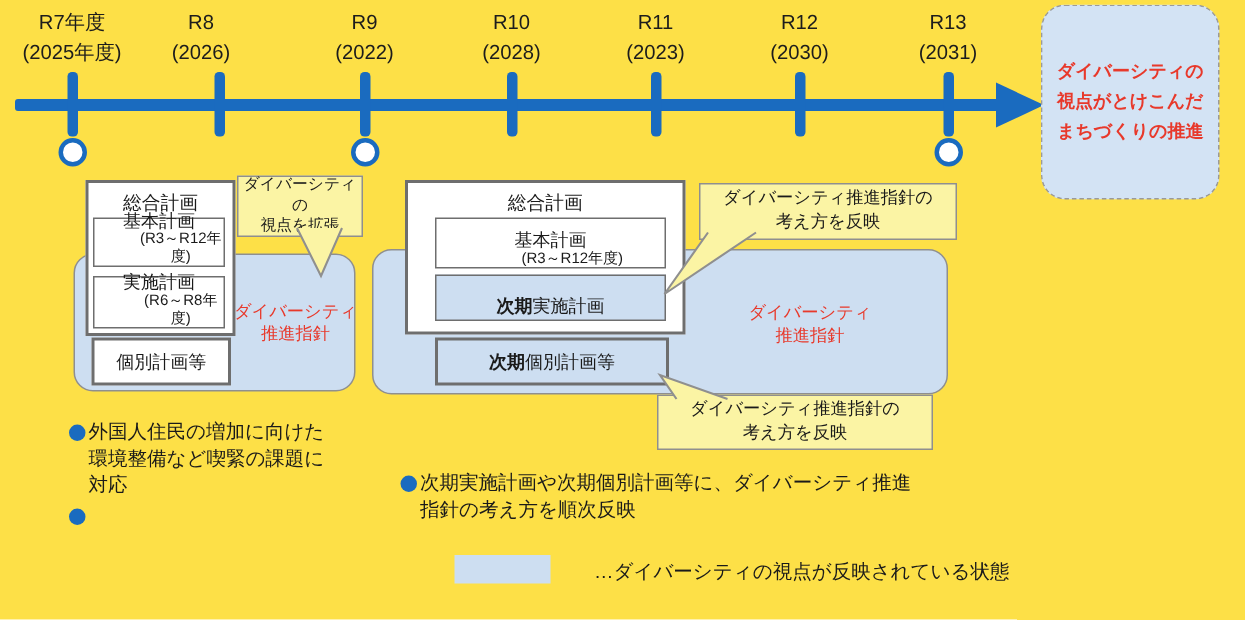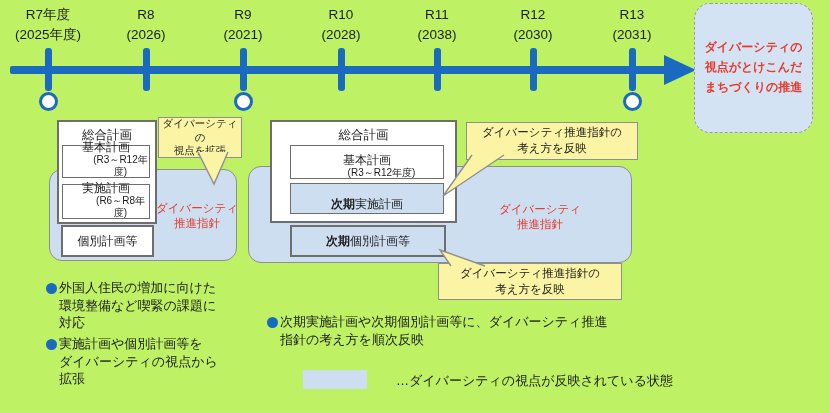--- a/index.html
+++ b/index.html
@@ -1,17 +1,17 @@
 <!DOCTYPE html>
 <html><head>
 <meta charset="utf-8">
 <style>
   html,body{margin:0;padding:0;background:#fff;}
   .canvas{
-    position:relative;width:830px;height:413px;background:#bef264;overflow:hidden;
+    position:relative;width:830px;height:413px;background:#fde047;overflow:hidden;
     font-family:"Liberation Sans","DejaVu Sans",sans-serif;color:#1a1a1a;
   }
   .abs{position:absolute;}
   .pre{white-space:pre-line;}
 
   
   .tl-line{left:10px;top:66px;width:656px;height:8px;background:#1a6bbf;border-radius:2px;}
   .tl-head{left:664px;top:55px;width:0;height:0;
     border-left:32px solid #1a6bbf;border-top:15px solid transparent;border-bottom:15px solid transparent;}
   .tick{width:7px;height:43px;top:48px;background:#1a6bbf;border-radius:3px;}
@@ -77,28 +77,28 @@
   <div class="abs tick" style="left:45px"></div>
   <div class="abs tick" style="left:143px"></div>
   <div class="abs tick" style="left:240px"></div>
   <div class="abs tick" style="left:338px"></div>
   <div class="abs tick" style="left:434px"></div>
   <div class="abs tick" style="left:530px"></div>
   <div class="abs tick" style="left:629px"></div>
 
   <div class="abs tick-label pre" style="left:-7px">R7年度
 (2025年度)</div>
-  <div class="abs tick-label pre" style="left:91px">R8
+  <div class="abs tick-label pre" style="left:79px">R8
 (2026)</div>
   <div class="abs tick-label pre" style="left:188px">R9
-(2021)</div>
+(2022)</div>
   <div class="abs tick-label pre" style="left:286px">R10
 (2028)</div>
   <div class="abs tick-label pre" style="left:382px">R11
-(2038)</div>
+(2023)</div>
   <div class="abs tick-label pre" style="left:478px">R12
 (2030)</div>
   <div class="abs tick-label pre" style="left:577px">R13
 (2031)</div>
 
   <div class="abs milestone" style="left:39px"></div>
   <div class="abs milestone" style="left:234px"></div>
   <div class="abs milestone" style="left:623px"></div>
 
   <div class="abs goal-box">
@@ -165,23 +165,20 @@
     <path d="M504,155 L443,196 L472,155" fill="#fbf4a4" stroke="#8f8f8f" stroke-width="1.4"></path>
     <path d="M451,266 L440,250 L485,266" fill="#fbf4a4" stroke="#8f8f8f" stroke-width="1.4"></path>
   </svg>
 
   <div class="abs bullet-dot" style="left:46px;top:283px"></div>
   <div class="abs note-text pre" style="left:59px;top:279px">外国人住民の増加に向けた
 環境整備など喫緊の課題に
 対応</div>
 
   <div class="abs bullet-dot" style="left:46px;top:339px"></div>
-  <div class="abs note-text pre" style="left:59px;top:335px">実施計画や個別計画等を
-ダイバーシティの視点から
-拡張</div>
 
   <div class="abs bullet-dot" style="left:267px;top:317px"></div>
   <div class="abs note-text pre" style="left:280px;top:313px">次期実施計画や次期個別計画等に、ダイバーシティ推進
 指針の考え方を順次反映</div>
 
   <div class="abs legend-swatch"></div>
   <div class="abs legend-text">…ダイバーシティの視点が反映されている状態</div>
 
 </div>
 

